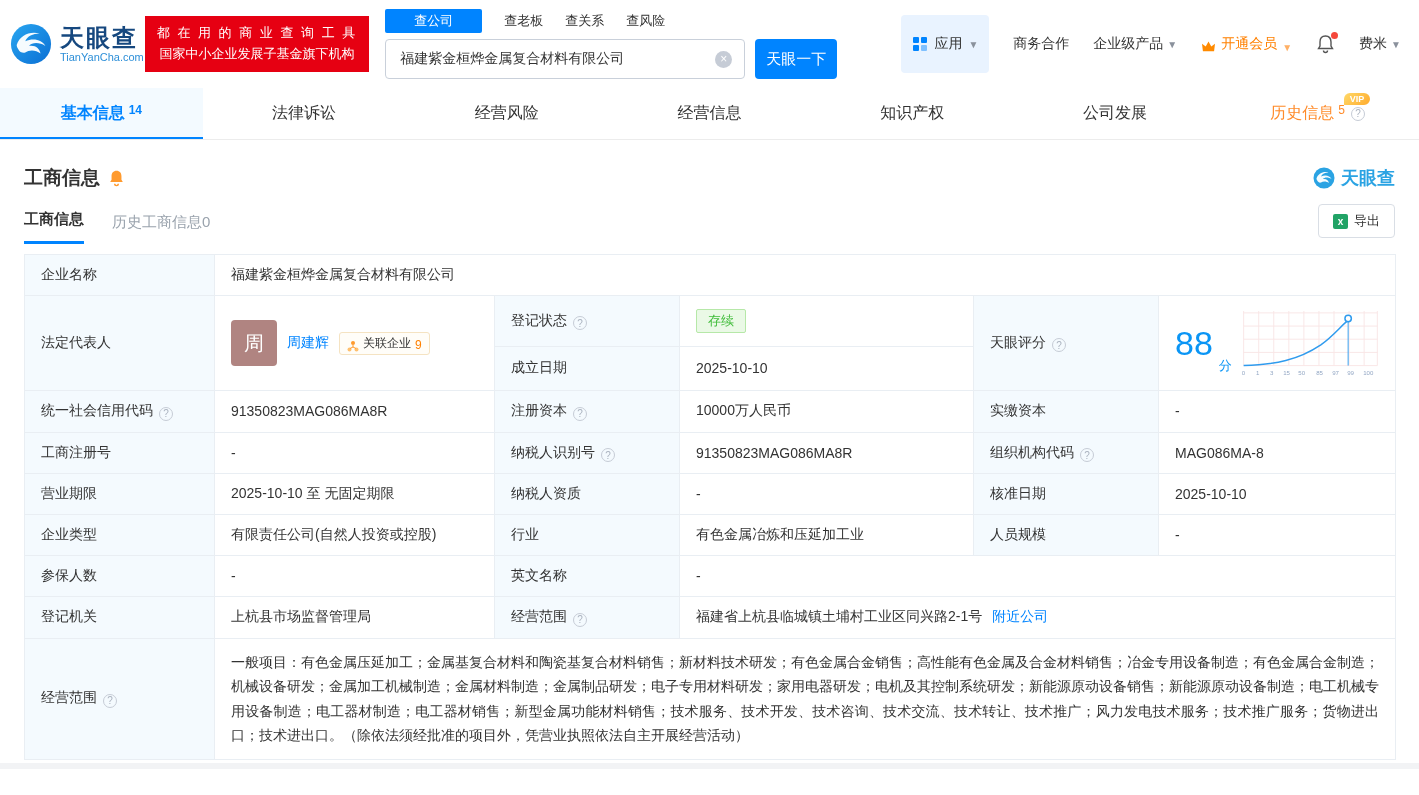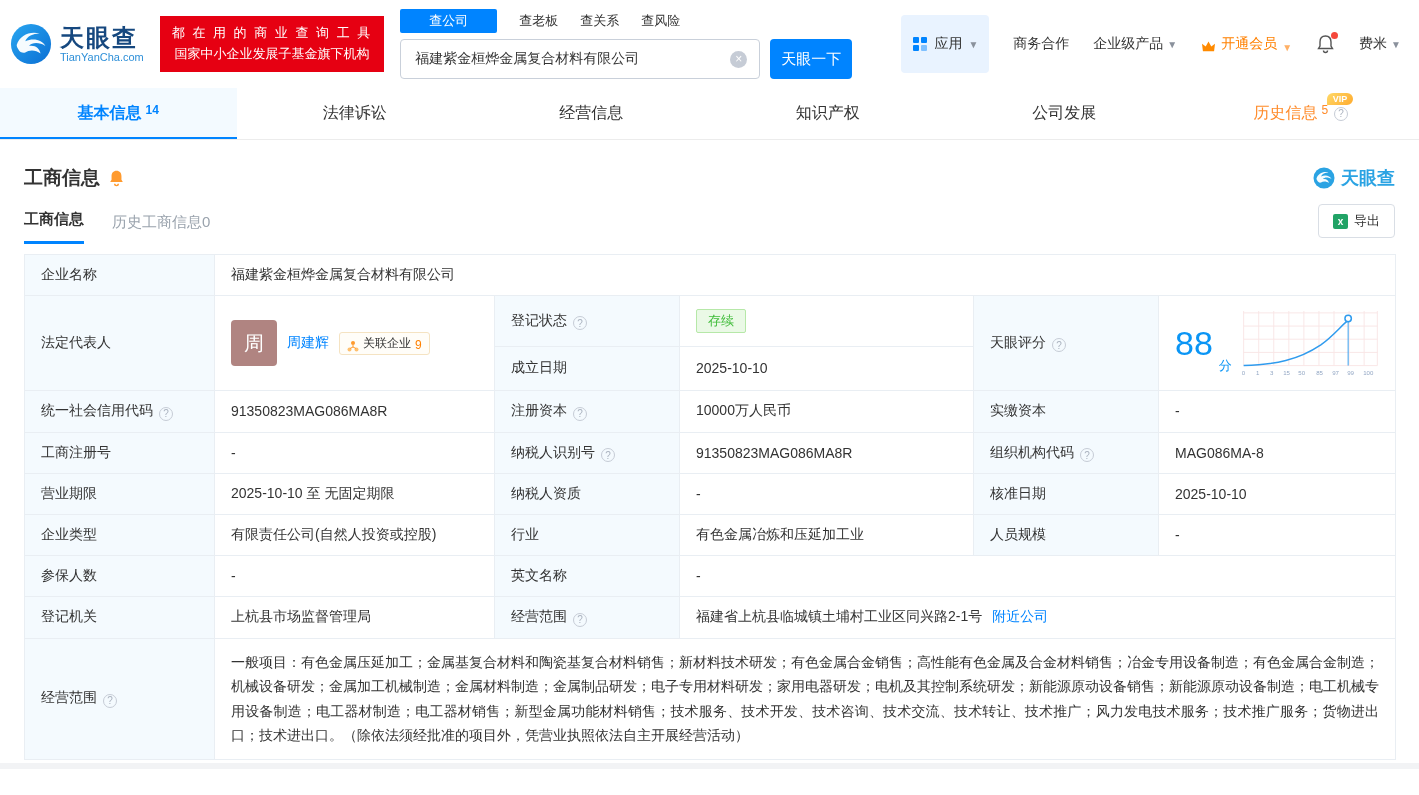--- a/index.html
+++ b/index.html
@@ -6,21 +6,21 @@
   body {
     width: 1419px; height: 795px; margin: 0; overflow: hidden;
     background: #fff; color: #333;
     font-family: "Liberation Sans", "DejaVu Sans", sans-serif;
   }
   
   .topbar { display: flex; align-items: center; height: 88px; padding: 0 18px 0 10px; }
   .brand { display: flex; align-items: center; gap: 8px; cursor: pointer; }
   .brand-cn { font-size: 24px; font-weight: bold; color: #16487f; letter-spacing: 2px; line-height: 1.1; }
   .brand-en { font-size: 11px; color: #2d8fd8; }
-  .slogan { background: #e60012; color: #fff; font-size: 13px; padding: 7px 12px; margin-left: 16px; line-height: 1.6; text-align: center; }
+  .slogan { background: #e60012; color: #fff; font-size: 13px; padding: 7px 12px; margin-left: 1px; line-height: 1.6; text-align: center; }
   .slogan .l1 { letter-spacing: 2px; }
   .search-wrap { margin-left: 16px; width: 452px; }
   .stabs { display: flex; align-items: center; gap: 22px; font-size: 13px; }
   .stab { color: #333; cursor: pointer; padding: 3px 0; }
   .stab.active { background: #0084ff; color: #fff; padding: 3px 29px; border-radius: 2px; }
   .srow { display: flex; margin-top: 6px; }
   .sinput { flex: 1; height: 40px; border: 1px solid #c9d0da; border-radius: 4px; display: flex; align-items: center; padding: 0 12px; background:#fff; }
   .sinput input { border: none; outline: none; flex: 1; font-size: 14px; color: #333; font-family: inherit; background: transparent; }
   .clear { width: 17px; height: 17px; border-radius: 50%; background: #c6ccd6; color: #fff; font-size: 12px; line-height: 1; display: flex; align-items: center; justify-content: center; cursor: pointer; }
   .sbtn { width: 82px; height: 40px; background: #0084ff; color: #fff; border: none; border-radius: 4px; margin-left: 10px; font-size: 15px; cursor: pointer; font-family: inherit; }
@@ -147,20 +147,23 @@
   </nav>
 </header>
 
 <nav class="maintabs">
   <div class="mtab active">
     <span>基本信息</span>
     <span class="cnt">14</span>
   </div>
   <div class="mtab">
     <span>法律诉讼</span>
+  </div>
+  <div class="mtab">
+    <span>经营风险</span>
   </div>
   <div class="mtab">
     <span>经营信息</span>
   </div>
   <div class="mtab">
     <span>知识产权</span>
   </div>
   <div class="mtab">
     <span>公司发展</span>
   </div>

